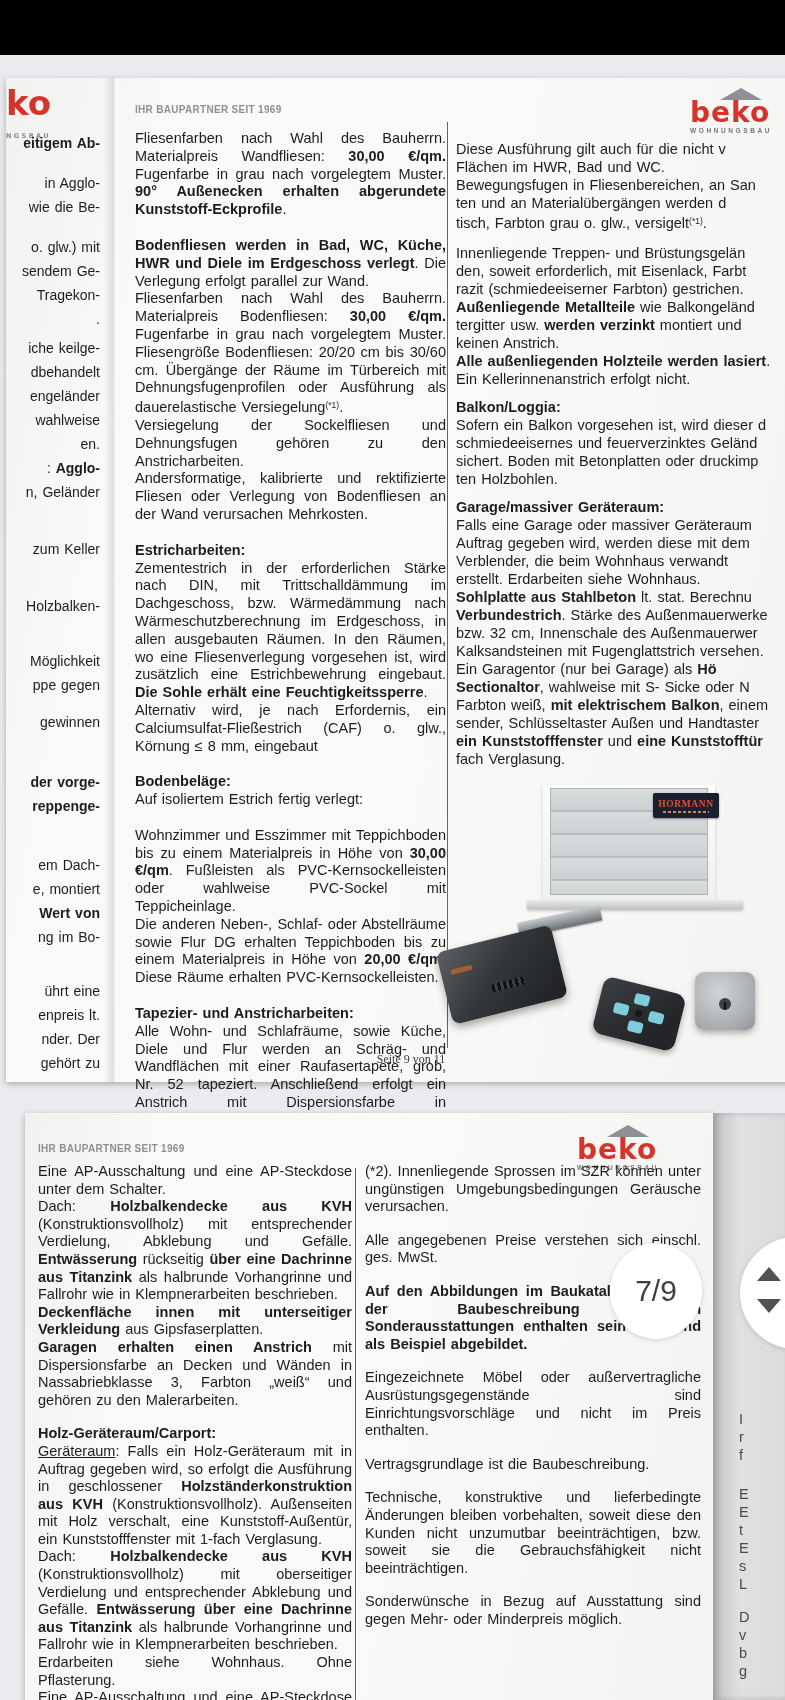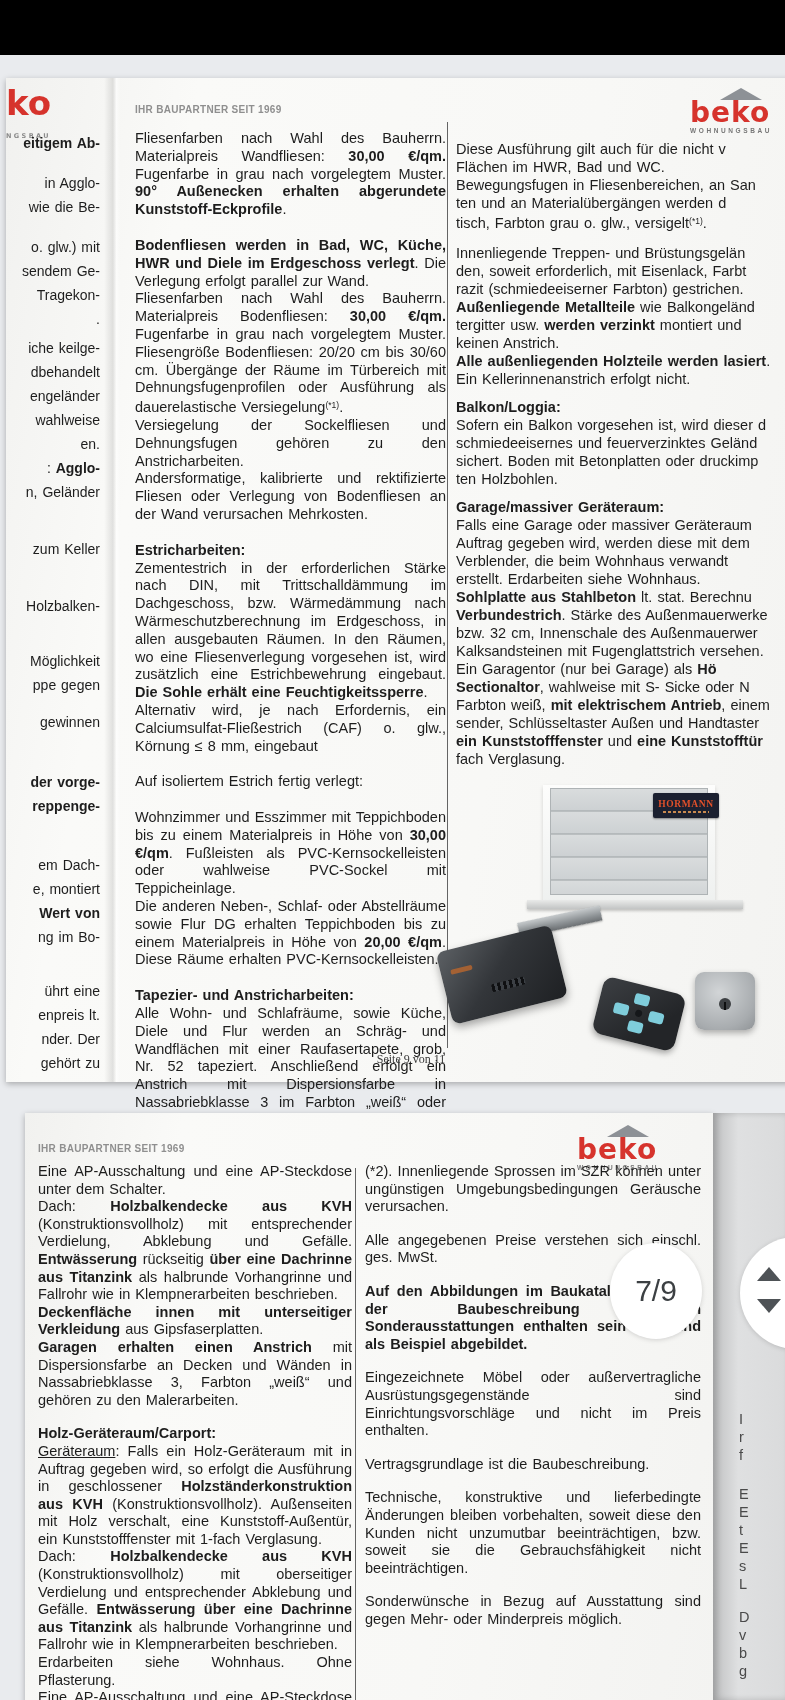--- a/index.html
+++ b/index.html
@@ -147,20 +147,21 @@
       <div class="gap" style="height: 18px;"></div>
       <div class="bp"><span class="sb">Bodenfliesen werden in Bad, WC, Küche, HWR und Diele im Erdgeschoss verlegt</span><span>. Die Verlegung erfolgt parallel zur Wand.</span></div>
       <div class="bp"><span>Fliesenfarben nach Wahl des Bauherrn. Materialpreis Bodenfliesen: </span><span class="sb">30,00 €/qm.</span><span> Fugenfarbe in grau nach vorgelegtem Muster. Fliesengröße Bodenfliesen: 20/20 cm bis 30/60 cm. Übergänge der Räume im Türbereich mit Dehnungsfugenprofilen oder Ausführung als dauerelastische Versiegelung</span><span class="ss">(*1)</span><span>.</span></div>
       <div class="bp"><span>Versiegelung der Sockelfliesen und Dehnungsfugen gehören zu den Anstricharbeiten.</span></div>
       <div class="bp"><span>Andersformatige, kalibrierte und rektifizierte Fliesen oder Verlegung von Bodenfliesen an der Wand verursachen Mehrkosten.</span></div>
       <div class="gap" style="height: 18px;"></div>
       <div class="bh">Estricharbeiten:</div>
       <div class="bp"><span>Zementestrich in der erforderlichen Stärke nach DIN, mit Trittschalldämmung im Dachgeschoss, bzw. Wärmedämmung nach Wärmeschutzberechnung im Erdgeschoss, in allen ausgebauten Räumen. In den Räumen, wo eine Fliesenverlegung vorgesehen ist, wird zusätzlich eine Estrichbewehrung eingebaut. </span><span class="sb">Die Sohle erhält eine Feuchtigkeitssperre</span><span>.</span></div>
       <div class="bp"><span>Alternativ wird, je nach Erfordernis, ein Calciumsulfat-Fließestrich (CAF) o. glw., Körnung ≤ 8 mm, eingebaut</span></div>
       <div class="gap" style="height: 18px;"></div>
+      <div class="bh">Bodenbeläge:</div>
       <div class="bp"><span>Auf isoliertem Estrich fertig verlegt:</span></div>
       <div class="gap" style="height: 18px;"></div>
       <div class="bp"><span>Wohnzimmer und Esszimmer mit Teppichboden bis zu einem Materialpreis in Höhe von </span><span class="sb">30,00 €/qm</span><span>. Fußleisten als PVC-Kernsockelleisten oder wahlweise PVC-Sockel mit Teppicheinlage.</span></div>
       <div class="bp"><span>Die anderen Neben-, Schlaf- oder Abstellräume sowie Flur DG erhalten Teppichboden bis zu einem Materialpreis in Höhe von </span><span class="sb">20,00 €/qm</span><span>. Diese Räume erhalten PVC-Kernsockelleisten.</span></div>
       <div class="gap" style="height: 18px;"></div>
       <div class="bh">Tapezier- und Anstricharbeiten:</div>
       <div class="bp"><span>Alle Wohn- und Schlafräume, sowie Küche, Diele und Flur werden an Schräg- und Wandflächen mit einer Raufasertapete, grob, Nr. 52 tapeziert. Anschließend erfolgt ein Anstrich mit Dispersionsfarbe in Nassabriebklasse 3 im Farbton „weiß“ oder „hellgetönt“.</span></div>
       <div class="bp"><span>Die Decken der vorgenannten Räume werden mit Raufaser tapeziert und erhalten einen weißen Anstrich mit Dispersionsfarbe.</span></div>
     </div>
 
@@ -192,21 +193,21 @@
       <div class="bl"><span>Falls eine Garage oder massiver Geräteraum</span></div>
       <div class="bl"><span>Auftrag gegeben wird, werden diese mit dem</span></div>
       <div class="bl"><span>Verblender, die beim Wohnhaus verwandt</span></div>
       <div class="bl"><span>erstellt. Erdarbeiten siehe Wohnhaus.</span></div>
       <div class="bl"><span class="sb">Sohlplatte aus Stahlbeton </span><span>lt. stat. Berechnu</span></div>
       <div class="bl"><span class="sb">Verbundestrich</span><span>. Stärke des Außenmauerwerke</span></div>
       <div class="bl"><span>bzw. 32 cm, Innenschale des Außenmauerwer</span></div>
       <div class="bl"><span>Kalksandsteinen mit Fugenglattstrich versehen.</span></div>
       <div class="bl"><span>Ein Garagentor (nur bei Garage) als </span><span class="sb">Hö</span></div>
       <div class="bl"><span class="sb">Sectionaltor</span><span>, wahlweise mit S- Sicke oder N</span></div>
-      <div class="bl"><span>Farbton weiß, </span><span class="sb">mit elektrischem Antrieb</span><span>, einem</span></div>
+      <div class="bl"><span>Farbton weiß, </span><span class="sb">mit elektrischem Balkon</span><span>, einem</span></div>
       <div class="bl"><span>sender, Schlüsseltaster Außen und Handtaster</span></div>
       <div class="bl"><span class="sb">ein Kunststofffenster </span><span>und </span><span class="sb">eine Kunststofftür</span></div>
       <div class="bl"><span>fach Verglasung.</span></div>
     </div>
 
   <div class="beko" style="left:684px;top:10px;width:130px;">
     <div class="roof"></div>
     <div class="word">beko</div>
     <div class="sub">WOHNUNGSBAU</div>
   </div>

